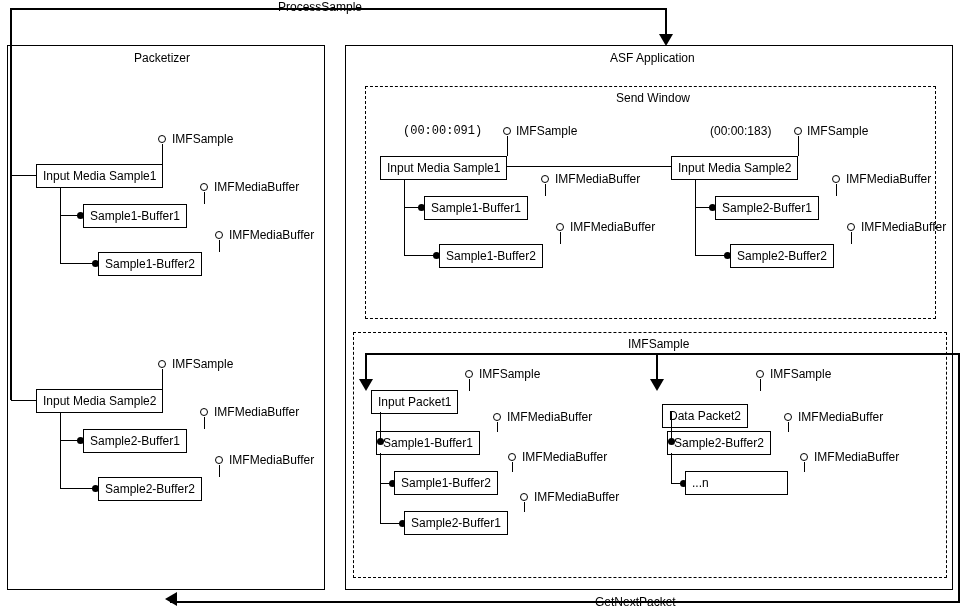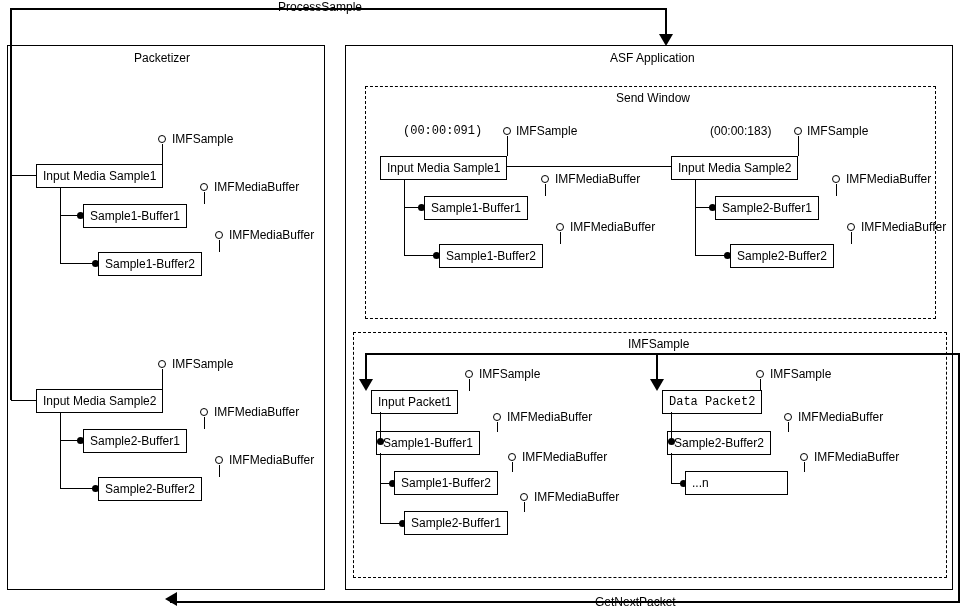--- a/index.html
+++ b/index.html
@@ -266,21 +266,21 @@
   <div class="circle" style="left:520px; top:493px;"></div>
   <div class="vline" style="left:524px; top:502px; height:10px;"></div>
   <div class="label" style="left:534px; top:490px;">IMFMediaBuffer</div>
   <div class="box" style="left:404px; top:511px;">
     <span>Sample2-Buffer1</span>
   </div>
 
   <div class="circle" style="left:756px; top:370px;"></div>
   <div class="vline" style="left:760px; top:379px; height:12px;"></div>
   <div class="label" style="left:770px; top:367px;">IMFSample</div>
-  <div class="box" style="left:662px; top:390px;font-family:Liberation Mono, monospace;">
+  <div class="box" style="left:662px; top:404px;">
     <span>Data Packet2</span>
   </div>
 
   <div class="circle" style="left:784px; top:413px;"></div>
   <div class="vline" style="left:788px; top:422px; height:10px;"></div>
   <div class="label" style="left:798px; top:410px;">IMFMediaBuffer</div>
   <div class="box" style="left:667px; top:431px;">
     <span>Sample2-Buffer2</span>
   </div>
   <div class="vline" style="left:671px; top:412px; height:30px;"></div>

